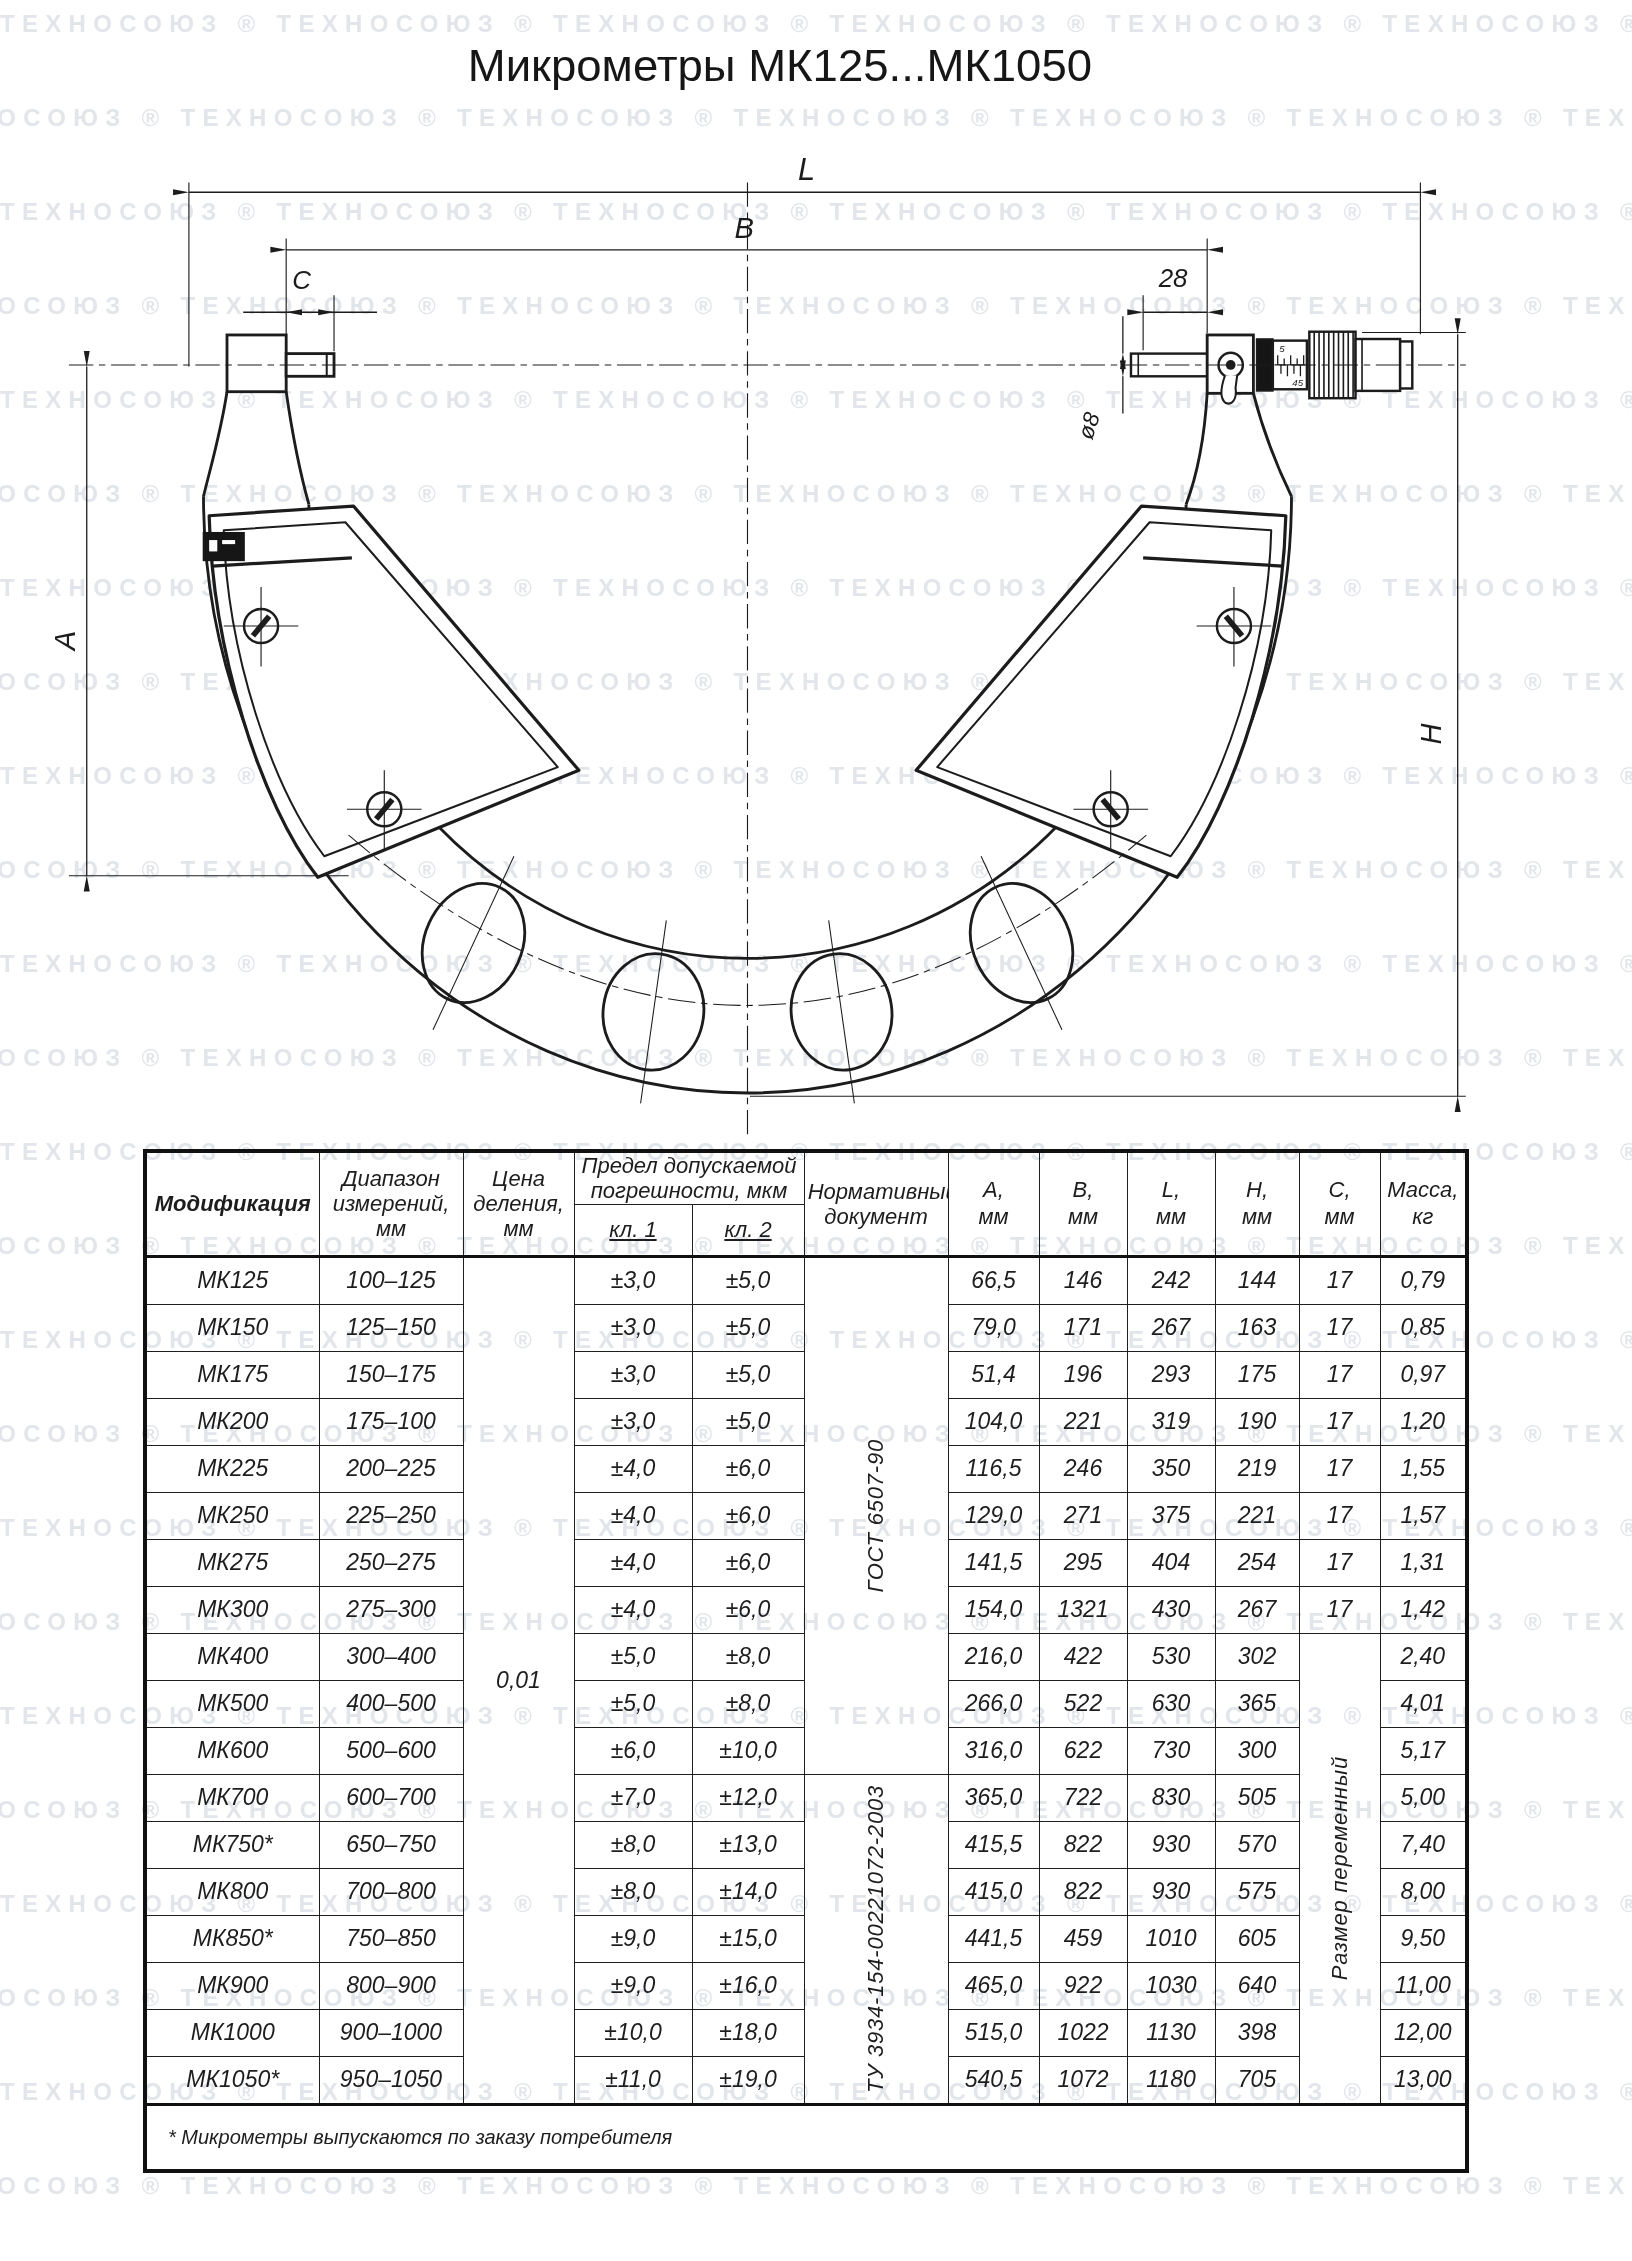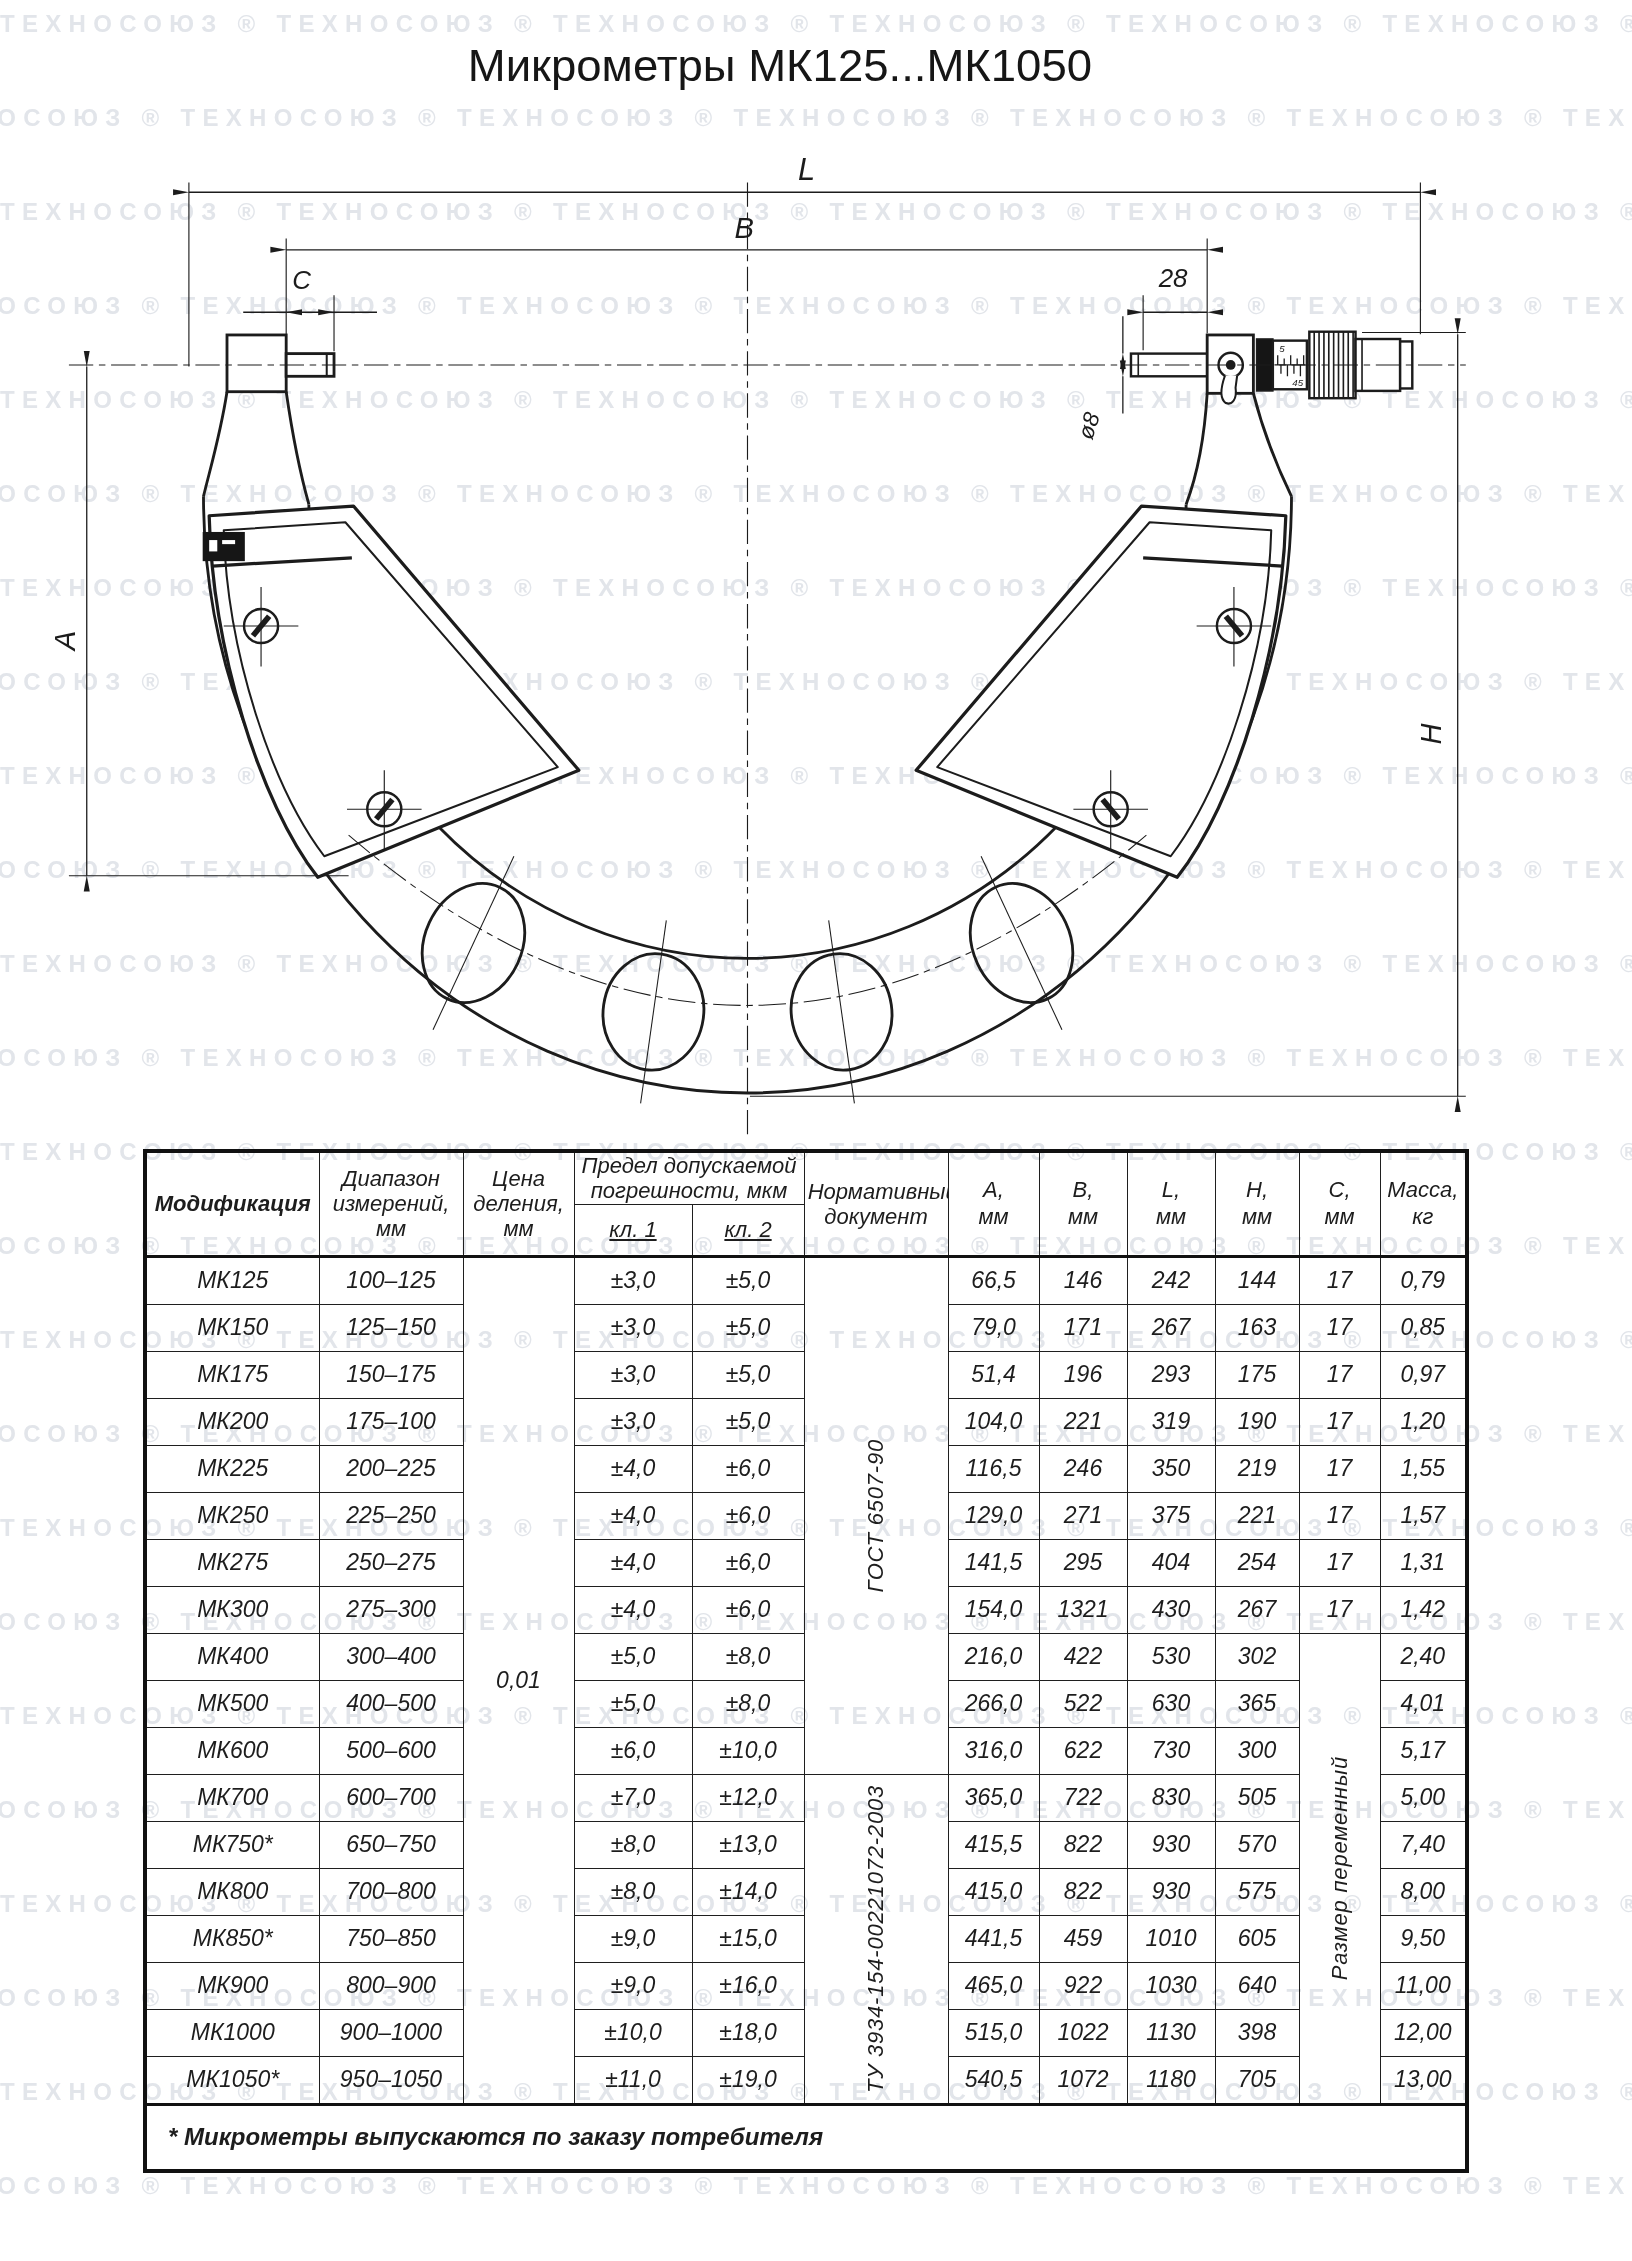--- a/index.html
+++ b/index.html
@@ -18,21 +18,21 @@
         font-family:"Liberation Sans",sans-serif;font-style:italic;color:#1d1d1d;}
   #spec td,#spec th{border:1.6px solid #1f1f1f;text-align:center;vertical-align:middle;
         padding:0 3.2px;font-weight:normal;background:transparent;overflow:hidden;}
   #spec{border:4px solid #111;}
   #spec th{font-size:22px;line-height:1.15;}
   #spec td{font-size:23px;height:46px;}
   #spec .hb{border-bottom:3.2px solid #111;}
   #spec .h1{height:75px;font-weight:bold;}
   #spec .h2{height:50px;text-decoration:underline;}
   #spec .foot td{border-top:3.2px solid #111;text-align:left;padding:8px 6.5px 8px 21px;
-        font-size:24px;height:47px;font-weight:bold;}
+        font-size:20px;height:47px;}
   .stack{display:flex;flex-direction:column;align-items:center;line-height:1.2;}
   .vcell{padding:0;}
   .vtext{writing-mode:vertical-rl;transform:rotate(180deg);margin:0 auto;
          font-size:22px;white-space:nowrap;letter-spacing:0.8px;}
 </style>
 </head>
 <body>
 
 <div id="wm">
     <div class="wm-row">ТЕХНОСОЮЗ ® ТЕХНОСОЮЗ ® ТЕХНОСОЮЗ ® ТЕХНОСОЮЗ ® ТЕХНОСОЮЗ ® ТЕХНОСОЮЗ ® ТЕХНОСОЮЗ ® ТЕХНОСОЮЗ ® </div>

